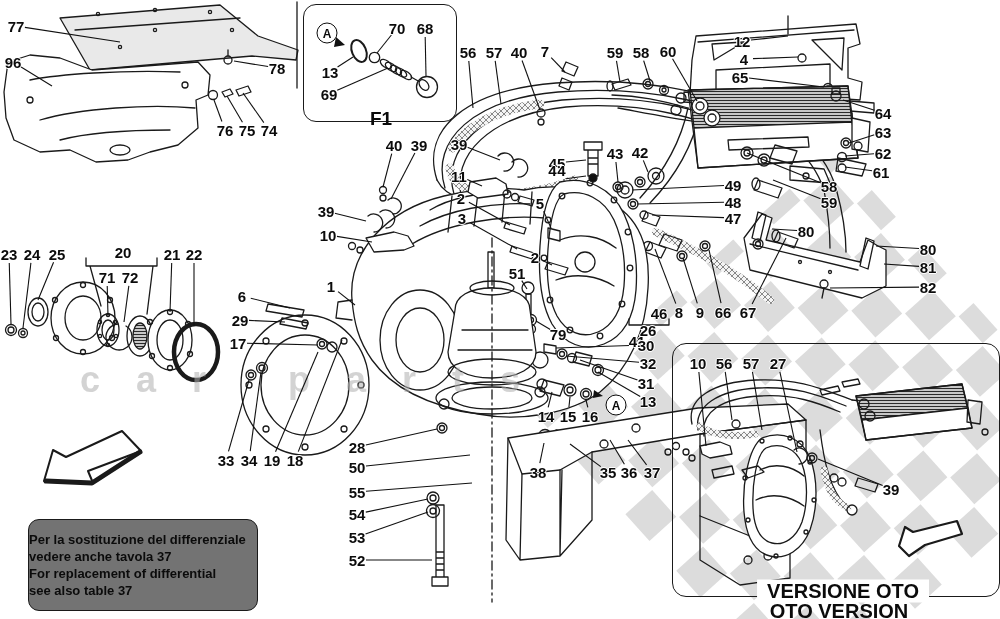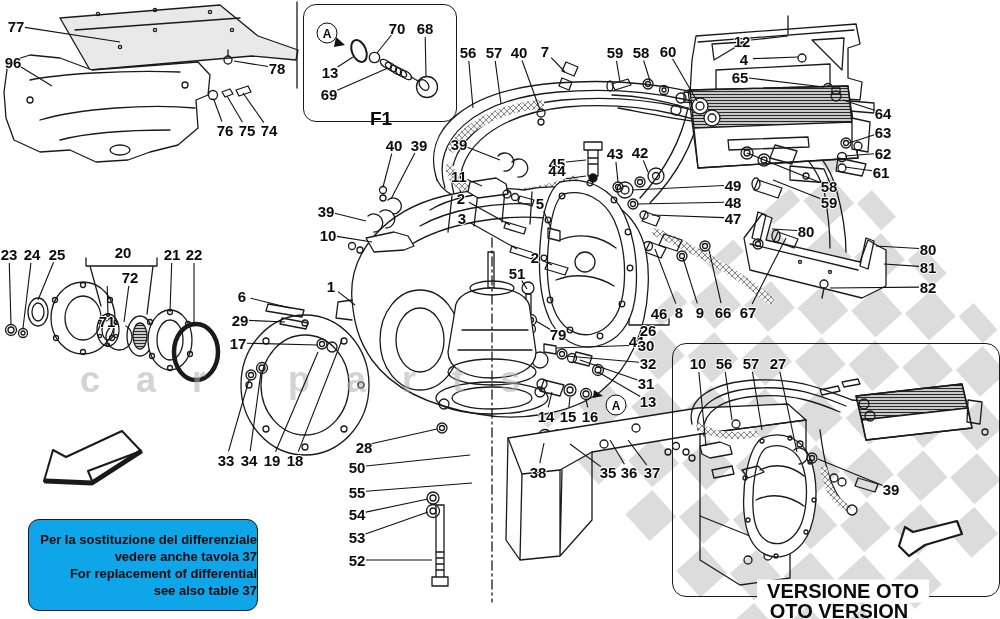--- a/index.html
+++ b/index.html
@@ -16,21 +16,21 @@
   #wm-brand{position:absolute;left:95px;top:238px;z-index:12;
         font:700 190px "Liberation Sans",sans-serif;color:rgba(205,80,80,0.38);
         letter-spacing:2px;line-height:1;pointer-events:none;}
   #wm-sub{position:absolute;left:80px;top:362px;z-index:12;
         font:700 36px "Liberation Sans",sans-serif;color:rgba(175,175,175,0.55);
         letter-spacing:36px;line-height:1;pointer-events:none;text-align:right;}
   #f1-label{position:absolute;left:381px;top:119px;transform:translate(-50%,-50%);
         font:800 19px "Liberation Sans",sans-serif;color:#0b0b0b;z-index:30;}
   #note-box{position:absolute;left:28px;top:519px;width:228px;height:90px;
         border:1.7px solid #1a1a1a;border-radius:11px;display:flex;flex-direction:column;
-        justify-content:center;align-items:flex-end;z-index:25;background:#0ea5e9;}
+        justify-content:center;align-items:flex-start;z-index:25;background:#737373;}
   #note-box span{font:700 13px/1.32 "Liberation Sans",sans-serif;color:#0b0b0b;white-space:nowrap;}
   #oto-box{position:absolute;left:672px;top:343px;width:326px;height:252px;
         border:1.7px solid #1a1a1a;border-radius:14px;z-index:20;background:transparent;}
   #oto-line1{position:absolute;left:843px;top:591px;transform:translate(-50%,-50%);
         font:800 20px "Liberation Sans",sans-serif;color:#0b0b0b;background:#fff;
         padding:0 10px;z-index:26;white-space:nowrap;}
   #oto-line2{position:absolute;left:839px;top:611px;transform:translate(-50%,-50%);
         font:800 20px "Liberation Sans",sans-serif;color:#0b0b0b;z-index:26;white-space:nowrap;}
   #f1-box{position:absolute;left:303px;top:4px;width:152px;height:116px;
         border:1.7px solid #1a1a1a;border-radius:13px;z-index:8;}
@@ -624,25 +624,25 @@
       <span class="co" style="left: 240px; top: 320px;">29</span>
       <span class="co" style="left: 238px; top: 343px;">17</span>
       <span class="co" style="left: 226px; top: 460px;">33</span>
       <span class="co" style="left: 249px; top: 460px;">34</span>
       <span class="co" style="left: 272px; top: 460px;">19</span>
       <span class="co" style="left: 295px; top: 460px;">18</span>
       <span class="co" style="left: 9px; top: 254px;">23</span>
       <span class="co" style="left: 32px; top: 254px;">24</span>
       <span class="co" style="left: 57px; top: 254px;">25</span>
       <span class="co" style="left: 123px; top: 252px;">20</span>
-      <span class="co" style="left: 107px; top: 277px; margin-top: 44px;">71</span>
+      <span class="co" style="left: 107px; top: 277px;">71</span>
       <span class="co" style="left: 130px; top: 277px;">72</span>
       <span class="co" style="left: 172px; top: 254px;">21</span>
       <span class="co" style="left: 194px; top: 254px;">22</span>
-      <span class="co" style="left: 357px; top: 447px; margin-left: 7px;">28</span>
+      <span class="co" style="left: 357px; top: 447px;">28</span>
       <span class="co" style="left: 357px; top: 467px;">50</span>
       <span class="co" style="left: 357px; top: 492px;">55</span>
       <span class="co" style="left: 357px; top: 514px;">54</span>
       <span class="co" style="left: 357px; top: 537px;">53</span>
       <span class="co" style="left: 357px; top: 560px;">52</span>
       <span class="co" style="left: 538px; top: 472px;">38</span>
       <span class="co" style="left: 608px; top: 472px;">35</span>
       <span class="co" style="left: 629px; top: 472px;">36</span>
       <span class="co" style="left: 652px; top: 472px;">37</span>
       <span class="co" style="left: 546px; top: 416px;">14</span>

